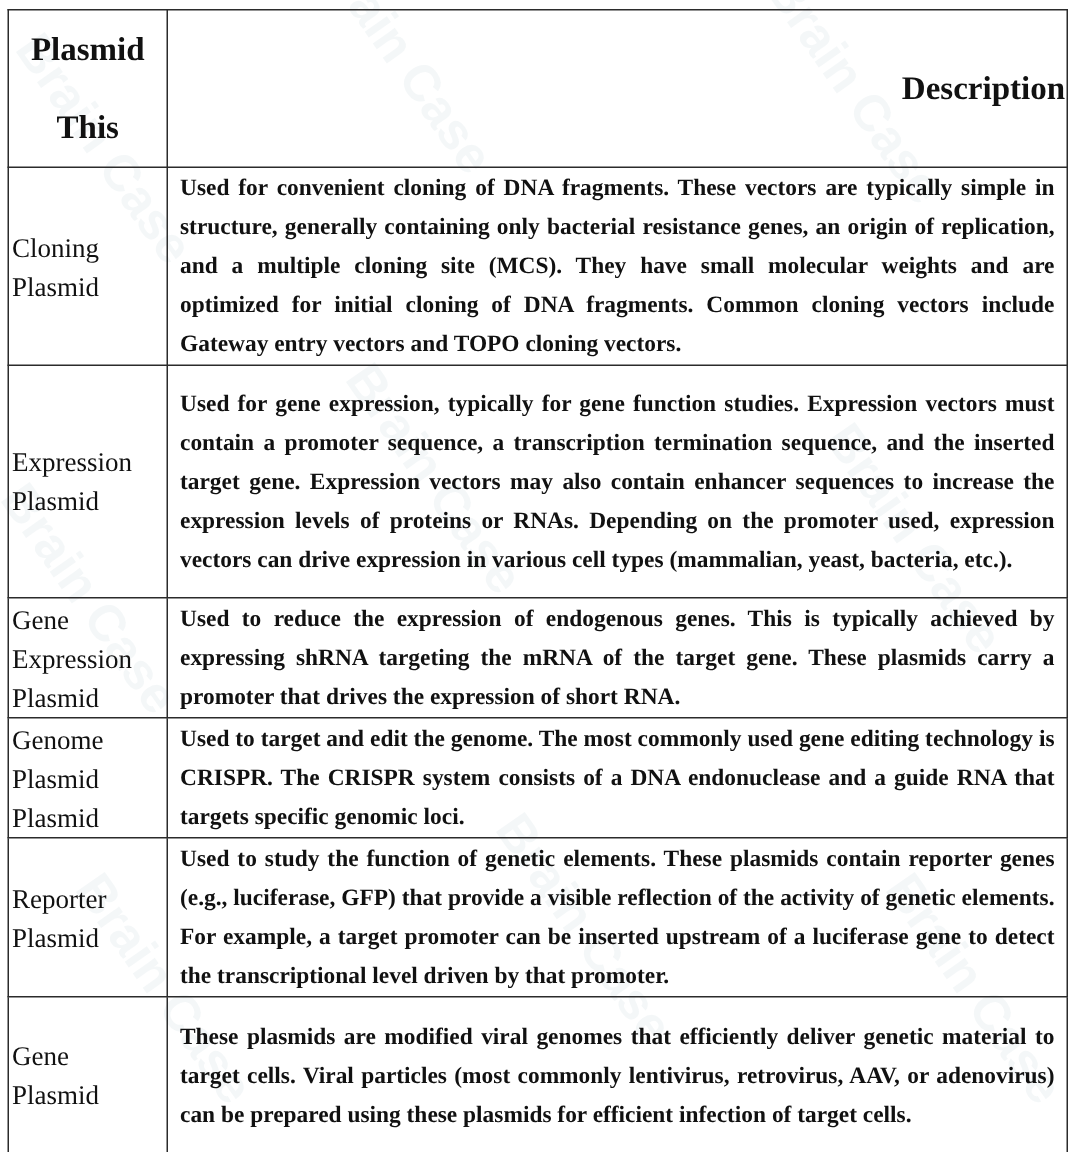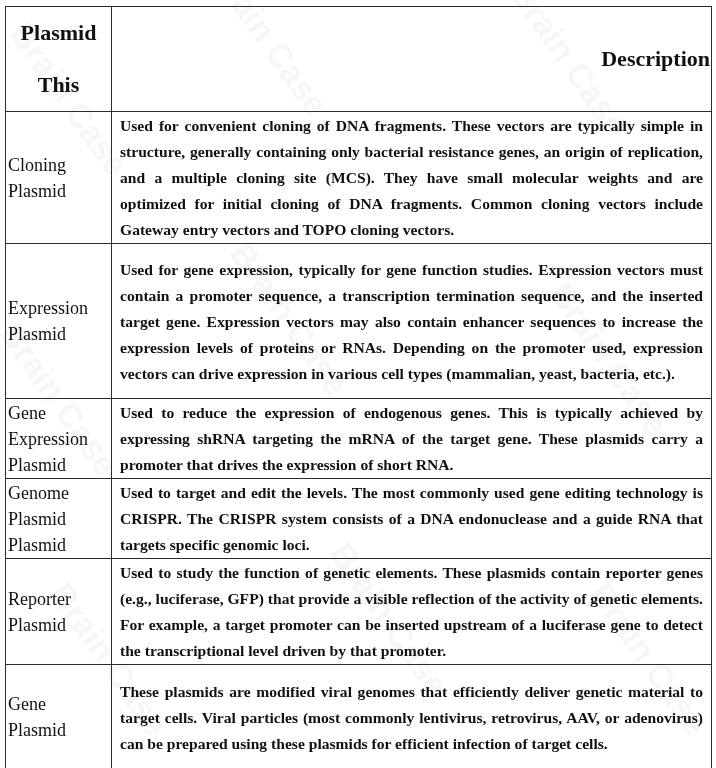--- a/index.html
+++ b/index.html
@@ -69,21 +69,21 @@
         <span class="line">Plasmid</span>
       </td>
       <td class="desc">Used to reduce the expression of endogenous genes. This is typically achieved by expressing shRNA targeting the mRNA of the target gene. These plasmids carry a promoter that drives the expression of short RNA.</td>
     </tr>
     <tr style="height:78px">
       <td class="type">
         <span class="line">Genome</span>
         <span class="line">Plasmid</span>
         <span class="line">Plasmid</span>
       </td>
-      <td class="desc">Used to target and edit the levels. The most commonly used gene editing technology is CRISPR. The CRISPR system consists of a DNA endonuclease and a guide RNA that targets specific genomic loci.</td>
+      <td class="desc">Used to target and edit the genome. The most commonly used gene editing technology is CRISPR. The CRISPR system consists of a DNA endonuclease and a guide RNA that targets specific genomic loci.</td>
     </tr>
     <tr style="height:105px">
       <td class="type">
         <span class="line">Reporter</span>
         <span class="line">Plasmid</span>
       </td>
       <td class="desc">Used to study the function of genetic elements. These plasmids contain reporter genes (e.g., luciferase, GFP) that provide a visible reflection of the activity of genetic elements. For example, a target promoter can be inserted upstream of a luciferase gene to detect the transcriptional level driven by that promoter.</td>
     </tr>
     <tr style="height:105px">
       <td class="type">

